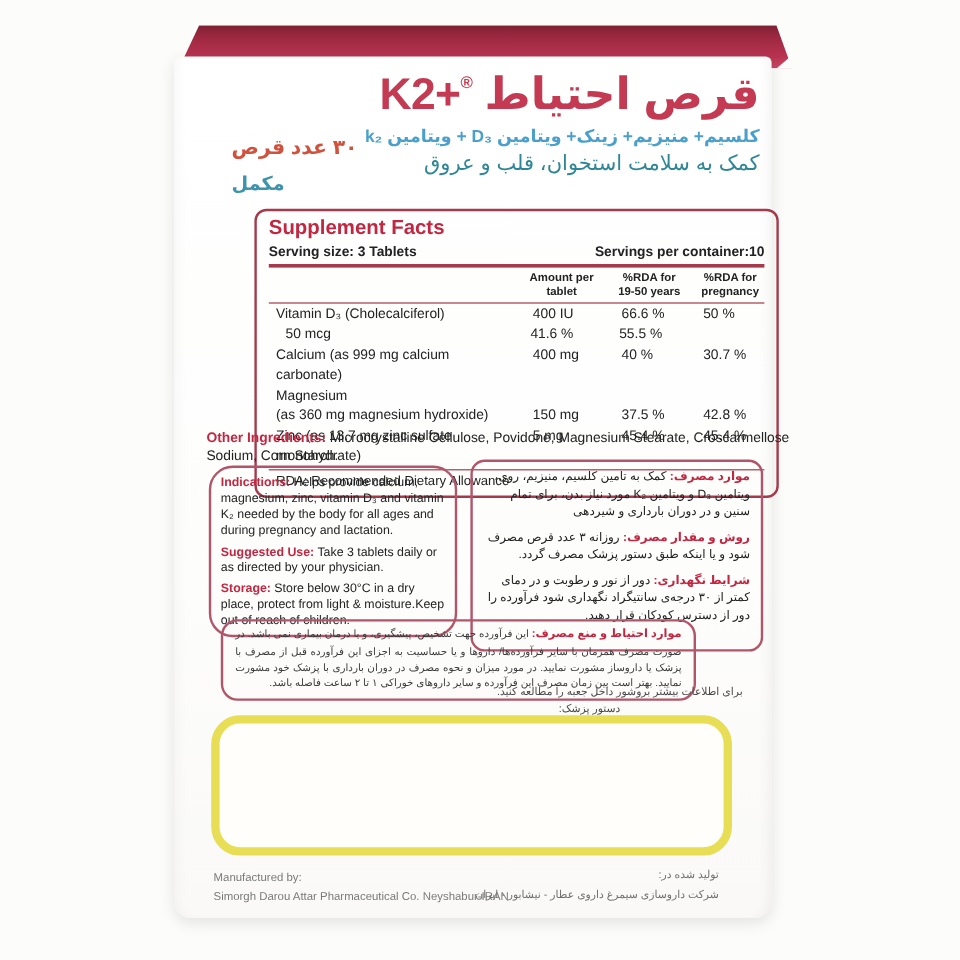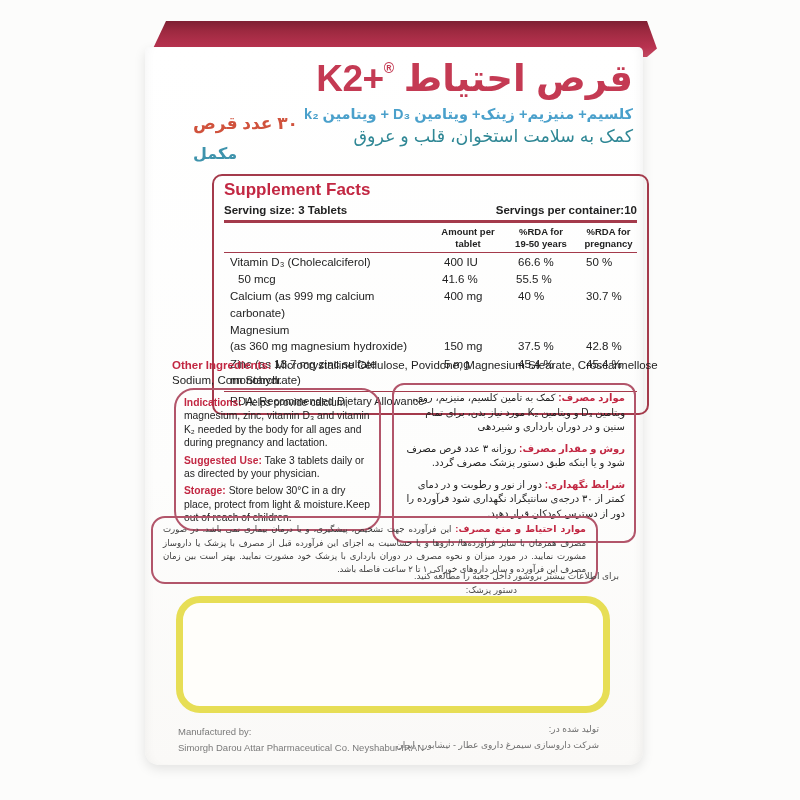--- a/index.html
+++ b/index.html
@@ -73,21 +73,21 @@
   }
   .en-box p{margin:0 0 4px;}
   .fa-box{
     position:absolute;left:247px;top:336px;width:244px;box-sizing:border-box;
     border:2px solid #b2556a;border-radius:12px;padding:6px 9px 5px;
     direction:rtl;text-align:right;font-size:10px;line-height:1.45;color:#222;
   }
   .fa-box p{margin:0 0 7px;}
 
   .warn{
-    position:absolute;left:6px;top:469px;width:447px;box-sizing:border-box;
+    position:absolute;left:39px;top:469px;width:396px;box-sizing:border-box;
     border:2px solid #b2556a;border-radius:14px;padding:4px 10px 5px;
     direction:rtl;text-align:justify;font-size:8.6px;line-height:1.55;color:#3a3a3a;
   }
   .warn .red-lbl{font-size:9.5px;}
 
   .brochure{position:absolute;right:24px;top:524px;direction:rtl;font-size:9px;color:#4a4a4a;}
   .rx{position:absolute;right:126px;top:538px;direction:rtl;font-size:9px;color:#4a4a4a;}
 
   .yellow{
     position:absolute;left:31px;top:549px;width:434px;height:117px;box-sizing:border-box;

